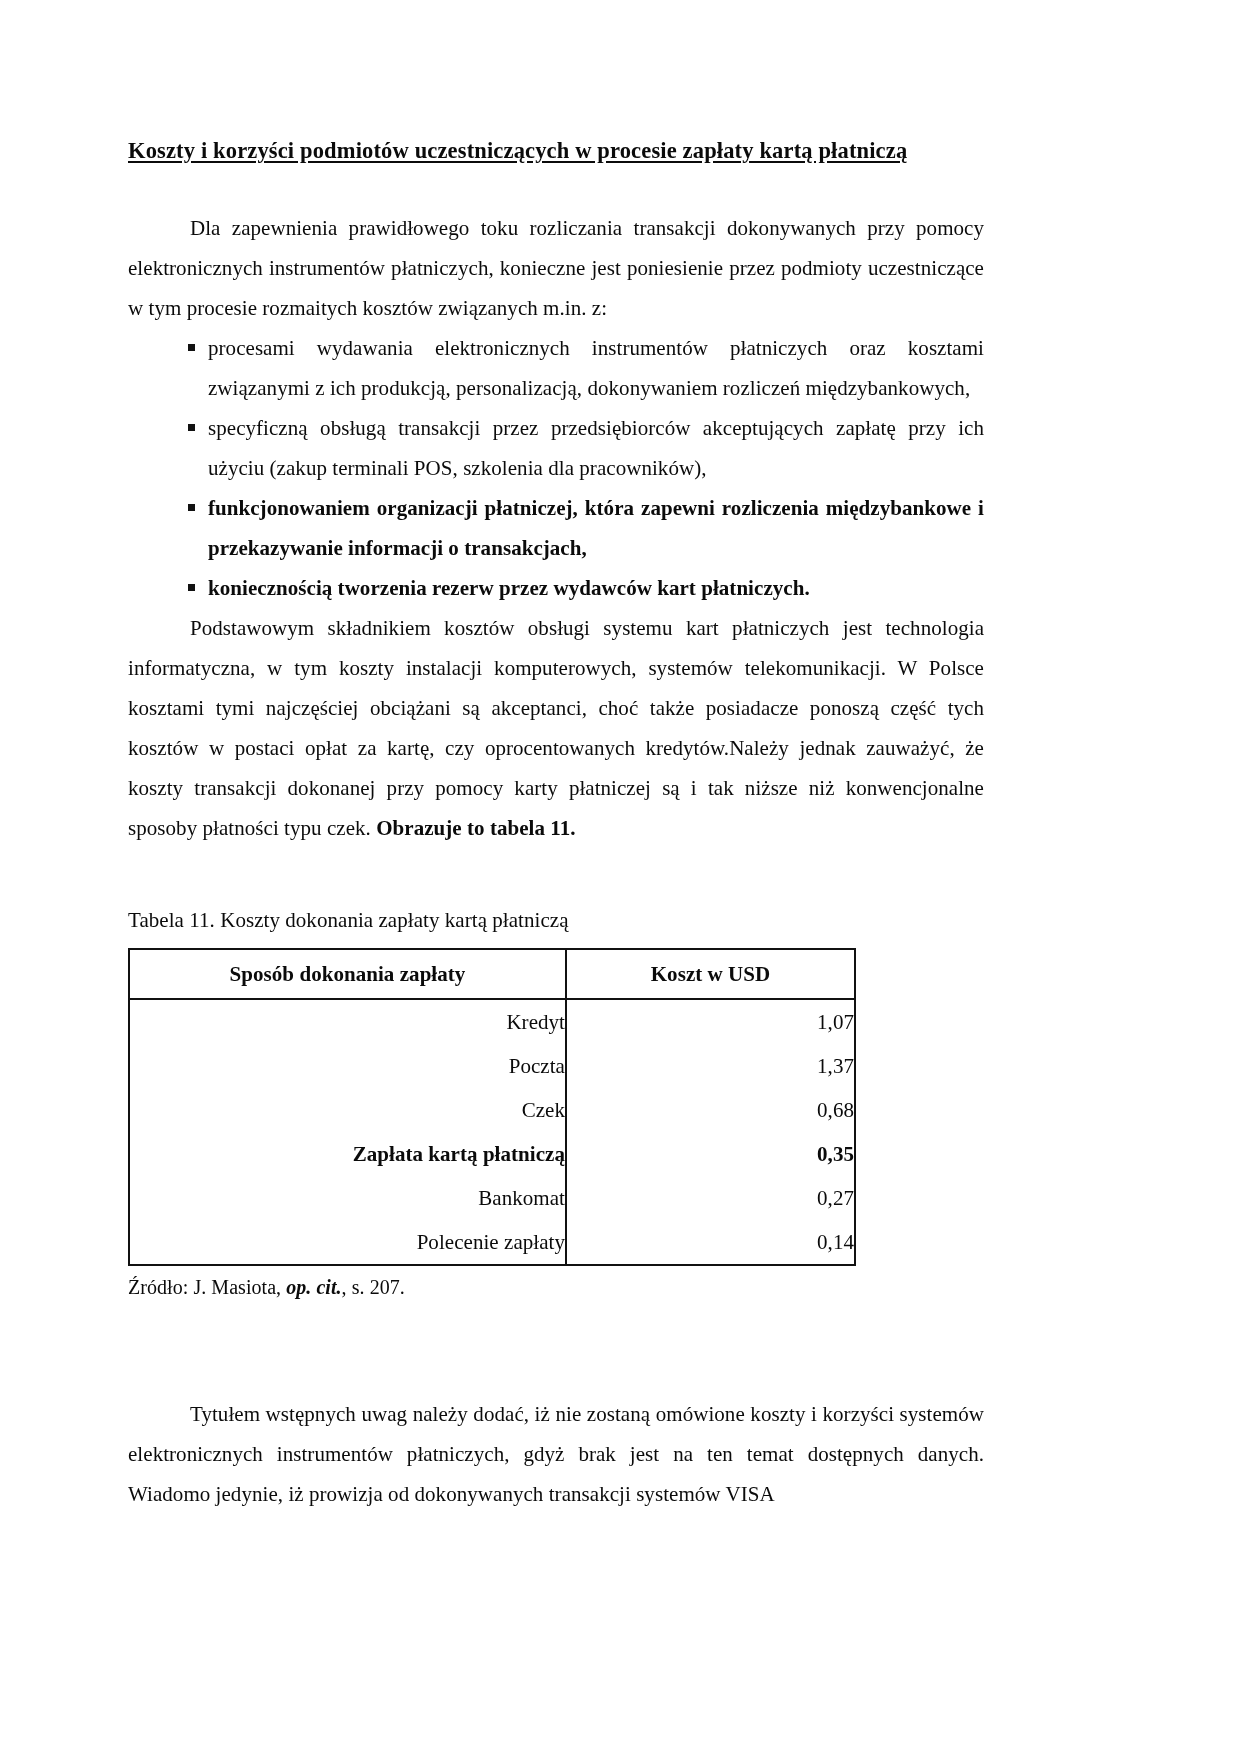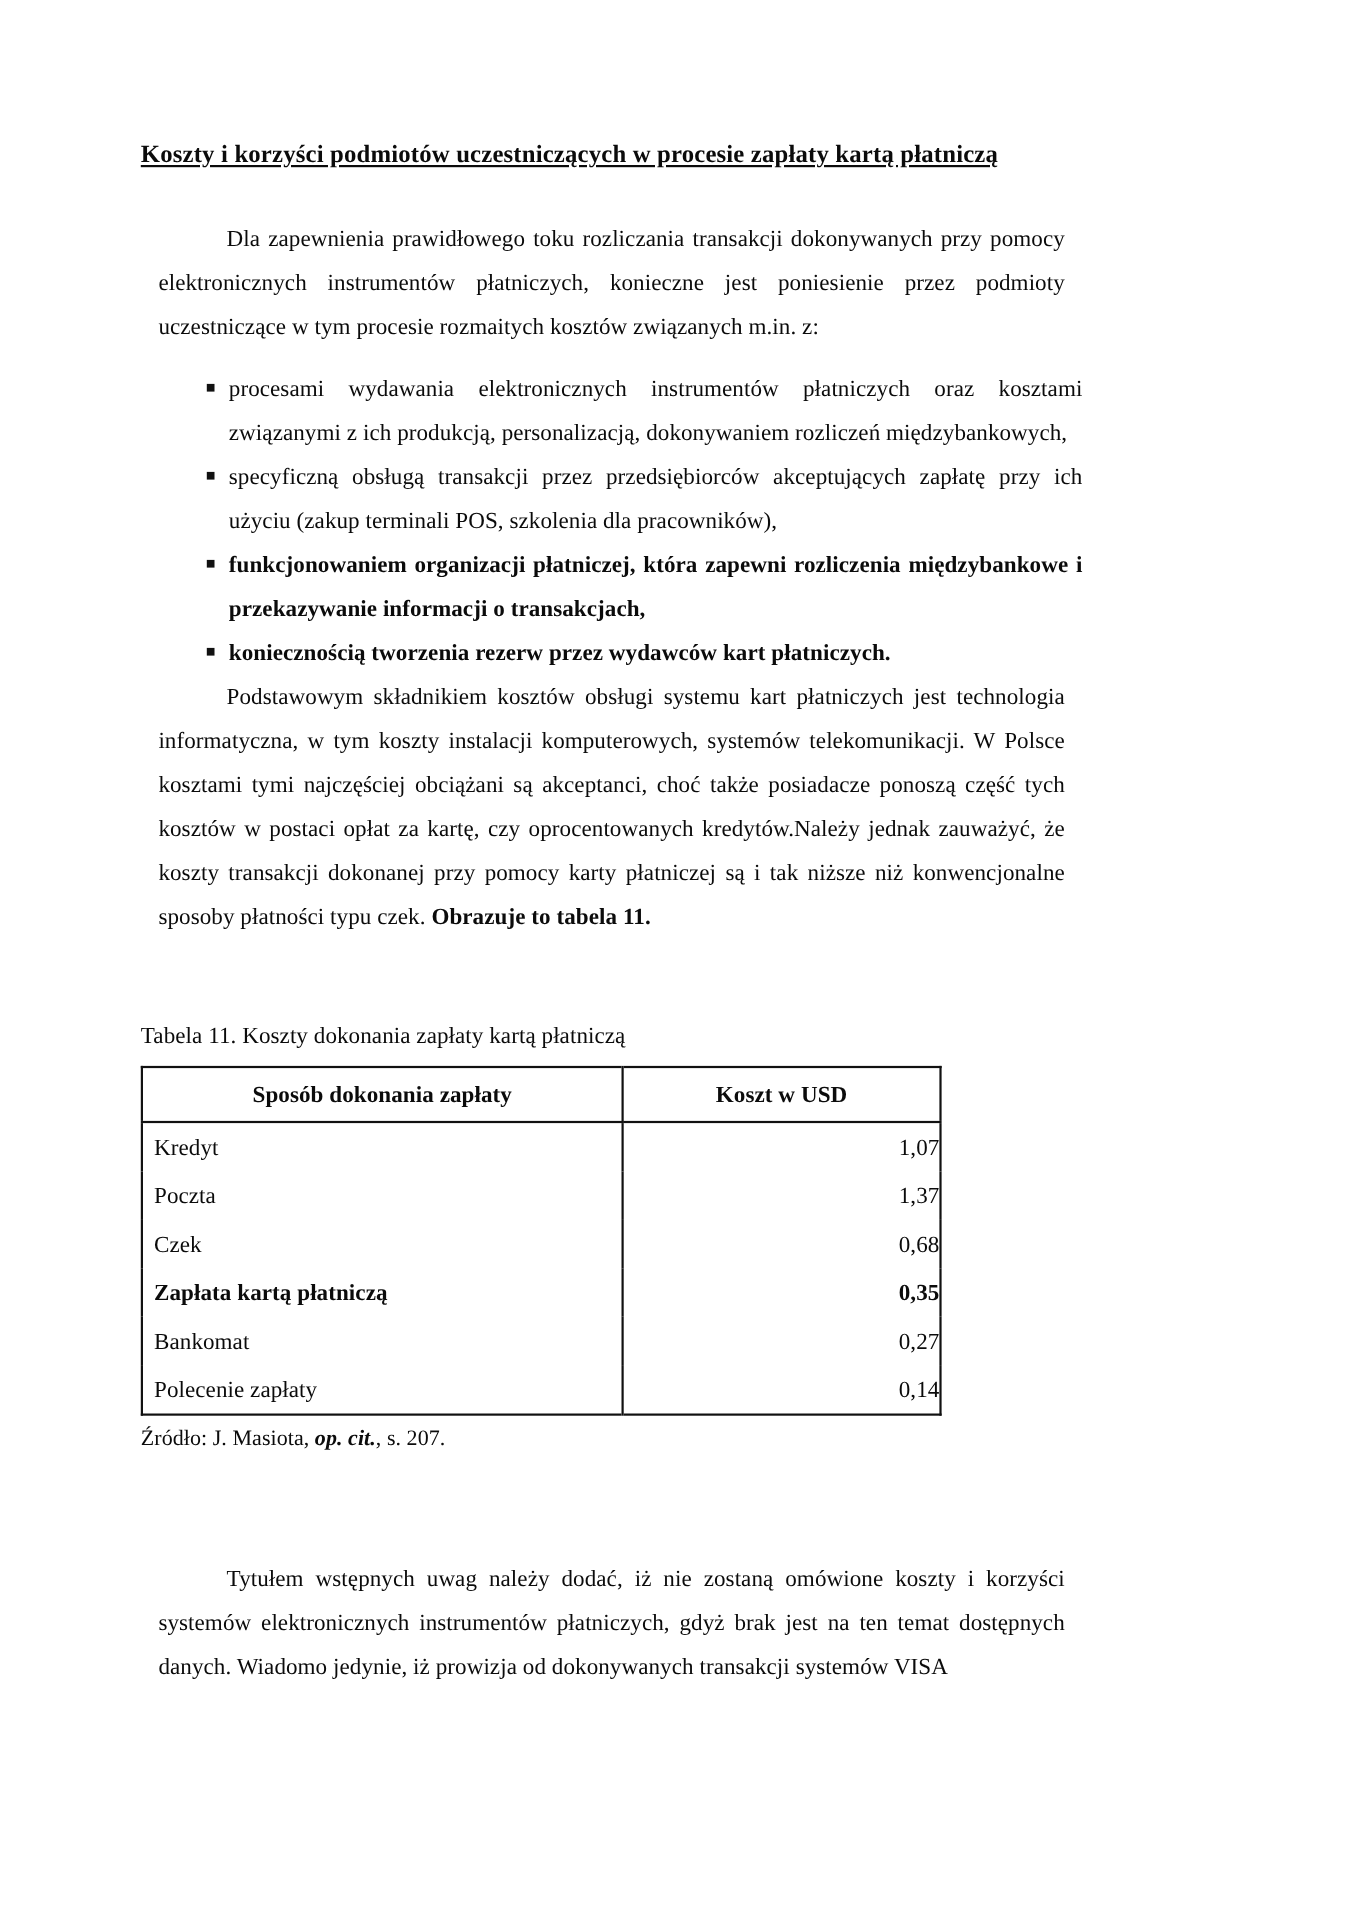--- a/index.html
+++ b/index.html
@@ -12,21 +12,21 @@
     width: 1240px;
     height: 1754px;
     font-family: "Liberation Serif", "DejaVu Serif", serif;
     color: #0b0b0b;
     position: relative;
     overflow: hidden;
   }
   .page {
     position: absolute;
     left: 128px;
-    top: 0;
+    top: 11px;
     width: 856px;
     height: 1478px;
   }
 
   
   .doc-title {
     font-size: 22.5px;
     font-weight: bold;
     text-decoration: underline;
     text-underline-offset: 3px;
@@ -36,21 +36,21 @@
     line-height: 1.1;
     white-space: nowrap;
   }
 
   
   .para {
     font-size: 21px;
     line-height: 40px;
     text-align: justify;
     text-justify: inter-word;
-    margin: 16px;
+    margin: 0;
     letter-spacing: 0.05px;
   }
   .para.first {
     margin-top: 44px;
     text-indent: 62px;
   }
   .para.lead-indent {
     text-indent: 62px;
   }
   .para.tight {
@@ -116,21 +116,21 @@
     text-align: center;
     border-bottom: 2.4px solid #111111;
     height: 48px;
     line-height: 48px;
     margin-top: 32px;
   }
   table.cost-table thead th.c1 {
     border-right: 2.4px solid #111111;
   }
   table.cost-table tbody td.label {
-    text-align: left;
+    text-align: right;
     padding-left: 10px;
     border-right: 2.4px solid #111111;
   }
   table.cost-table tbody td.value {
     text-align: right;
   }
   table.cost-table tbody tr.bold td { font-weight: bold; }
 
   .source {
     font-size: 20px;

